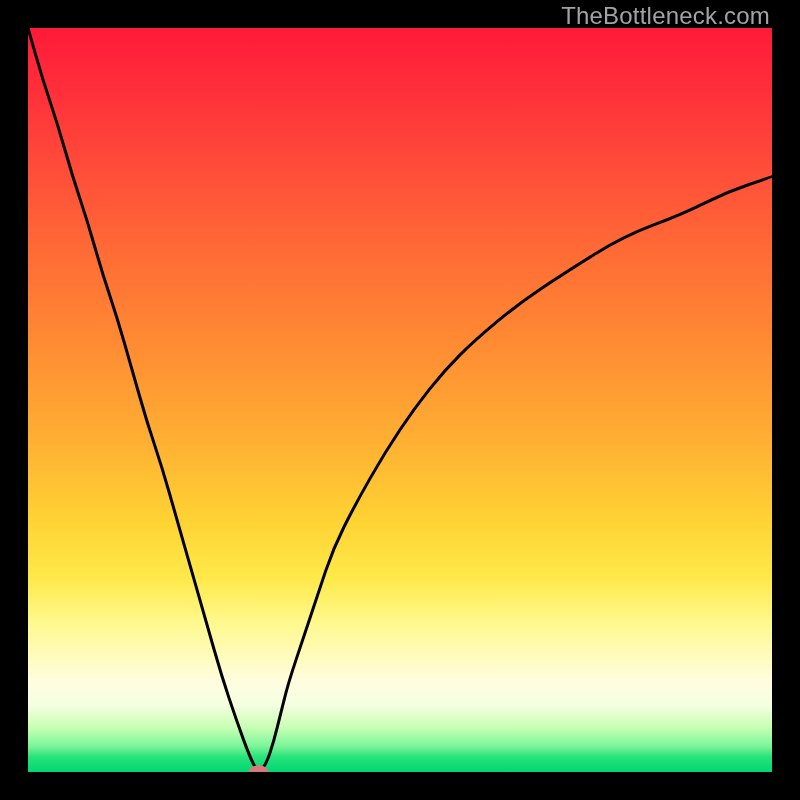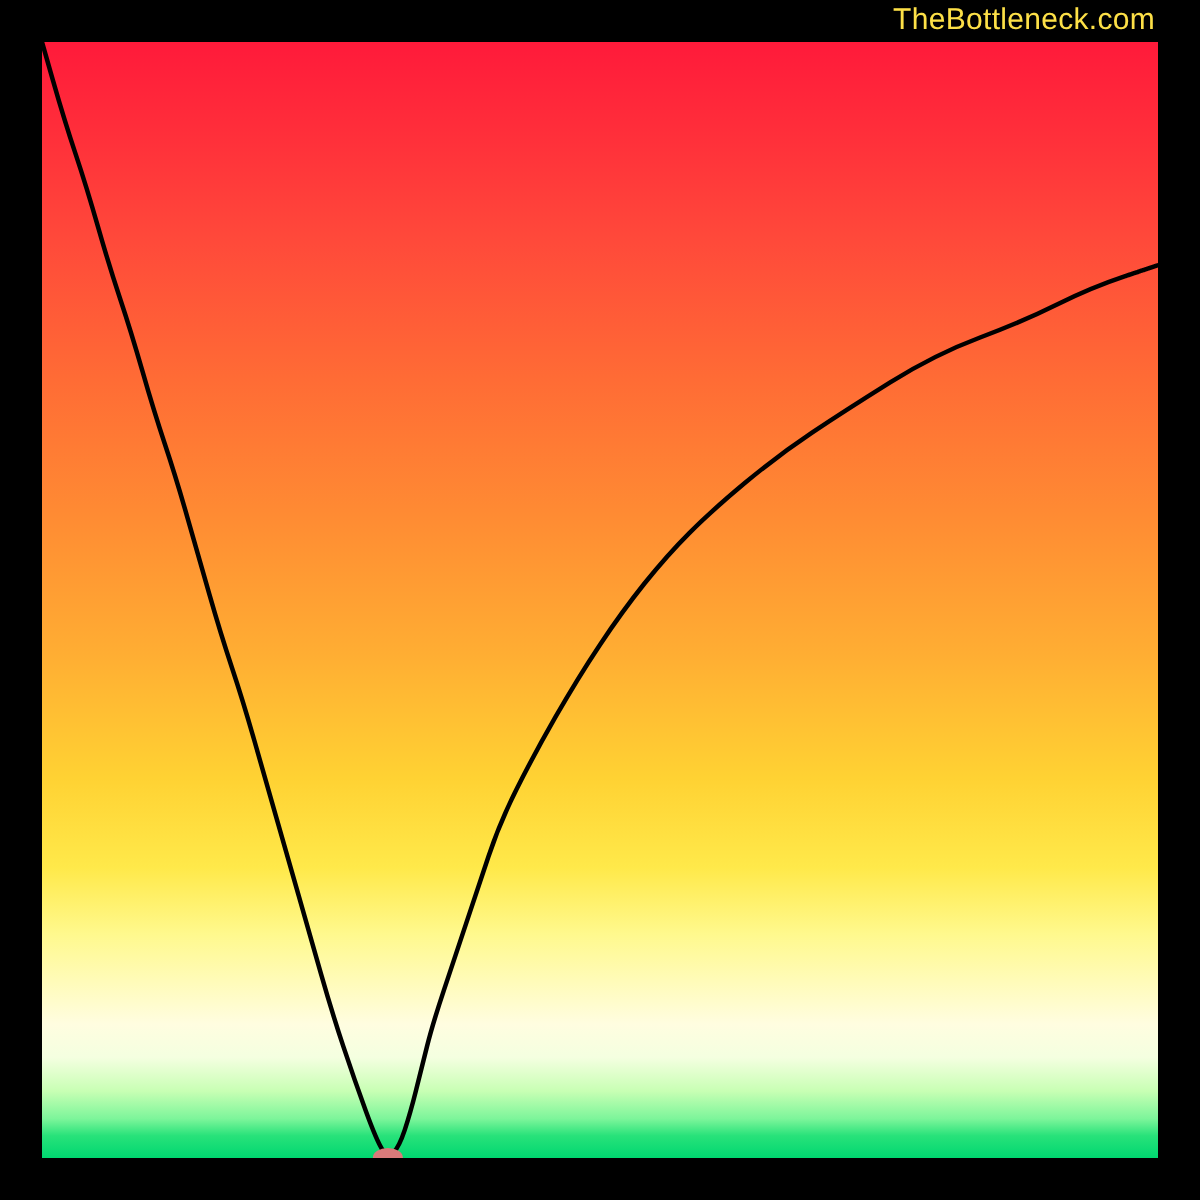--- a/index.html
+++ b/index.html
@@ -58,22 +58,22 @@
   svg.curve {
     position: absolute;
     inset: 0;
     width: 100%;
     height: 100%;
   }
   .watermark {
     position: absolute;
     top: 2px;
     right: 30px;
-    color: #fde047;
-    font-size: 20px;
+    color: #a3a3a3;
+    font-size: 24px;
     letter-spacing: 0.2px;
     font-weight: 500;
     user-select: none;
   }
 </style>
 </head>
 <body>
 
 <div class="frame">
   <div class="watermark">TheBottleneck.com</div>

